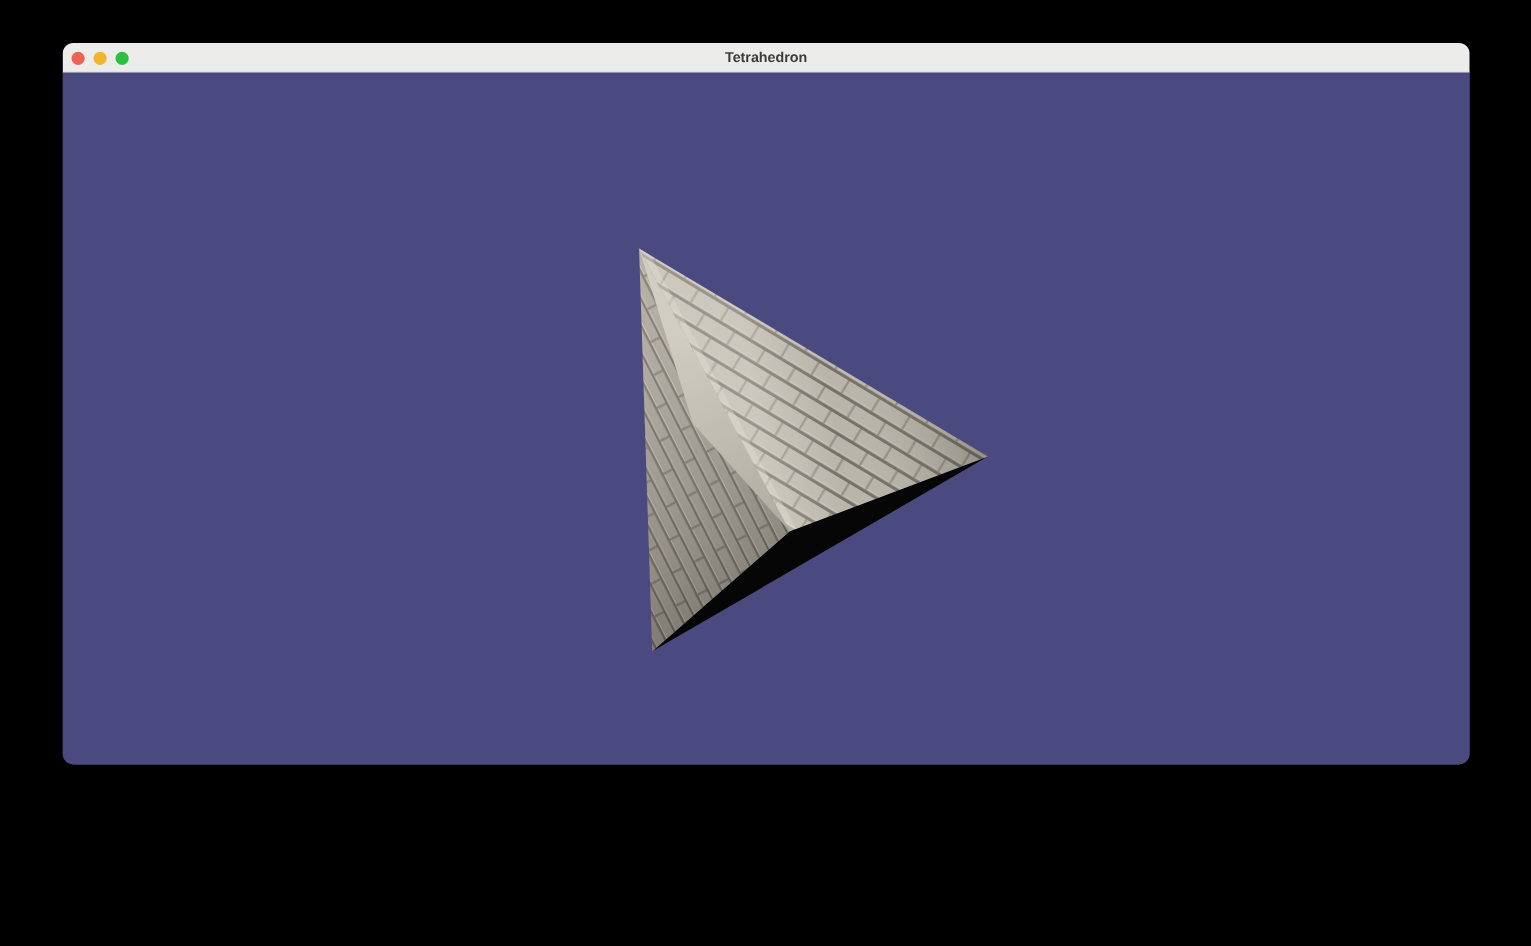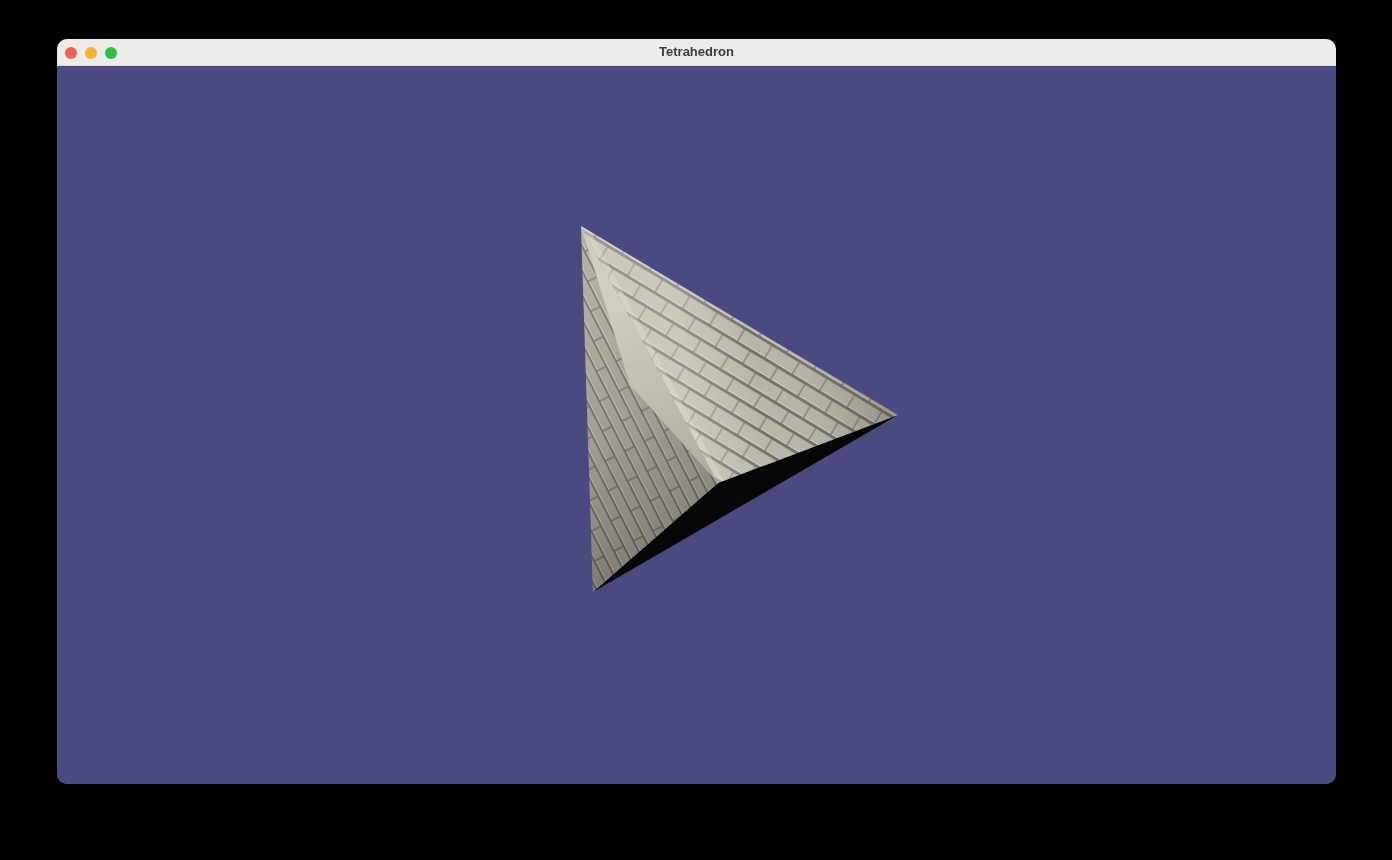--- a/index.html
+++ b/index.html
@@ -17,21 +17,21 @@
   html,body{width:1392px;height:860px;}
   body{
     background:var(--page-bg);
     font-family:"Liberation Sans", sans-serif;
     position:relative;
     overflow:hidden;
   }
   .app-window{
     position:absolute;
     left:57px; top:39px;
-    width:1279px; height:745px;
+    width:1279px; height:656px;
     border-radius:10px;
     overflow:hidden;
     background:var(--viewport-bg);
   }
   .titlebar{
     position:relative;
     height:27px;
     background:var(--titlebar-bg);
     border-bottom:1px solid var(--titlebar-border);
   }

